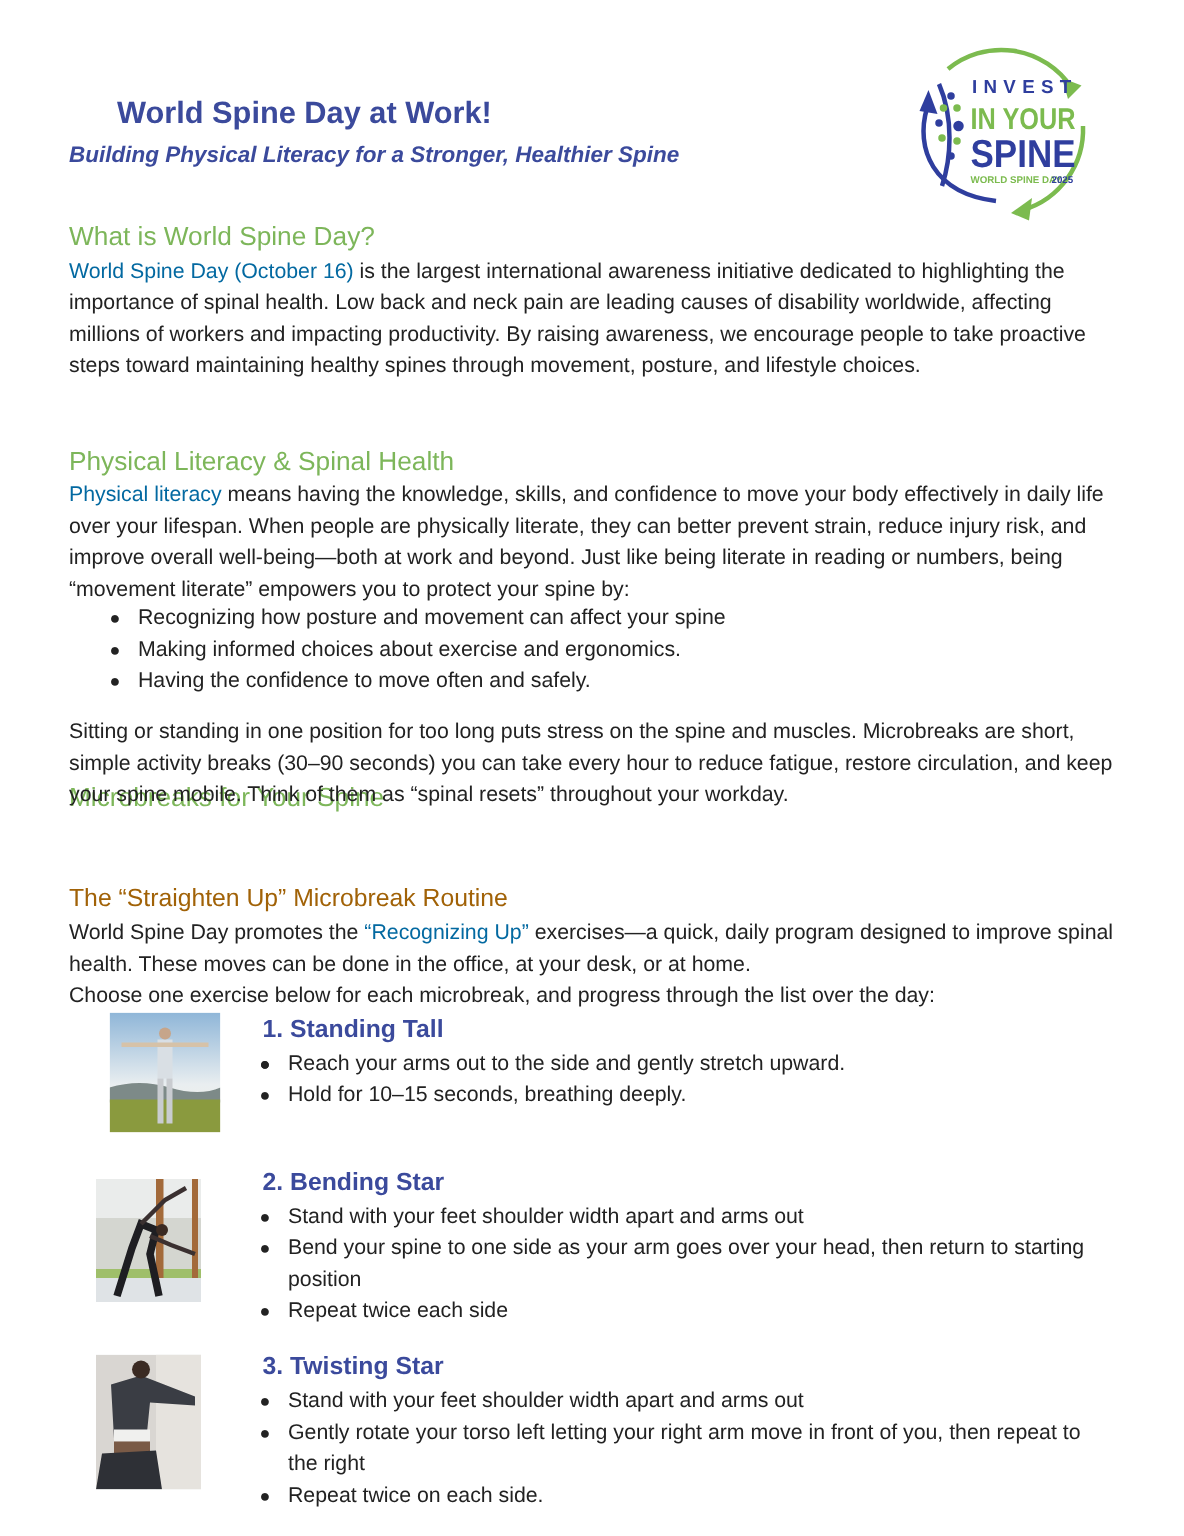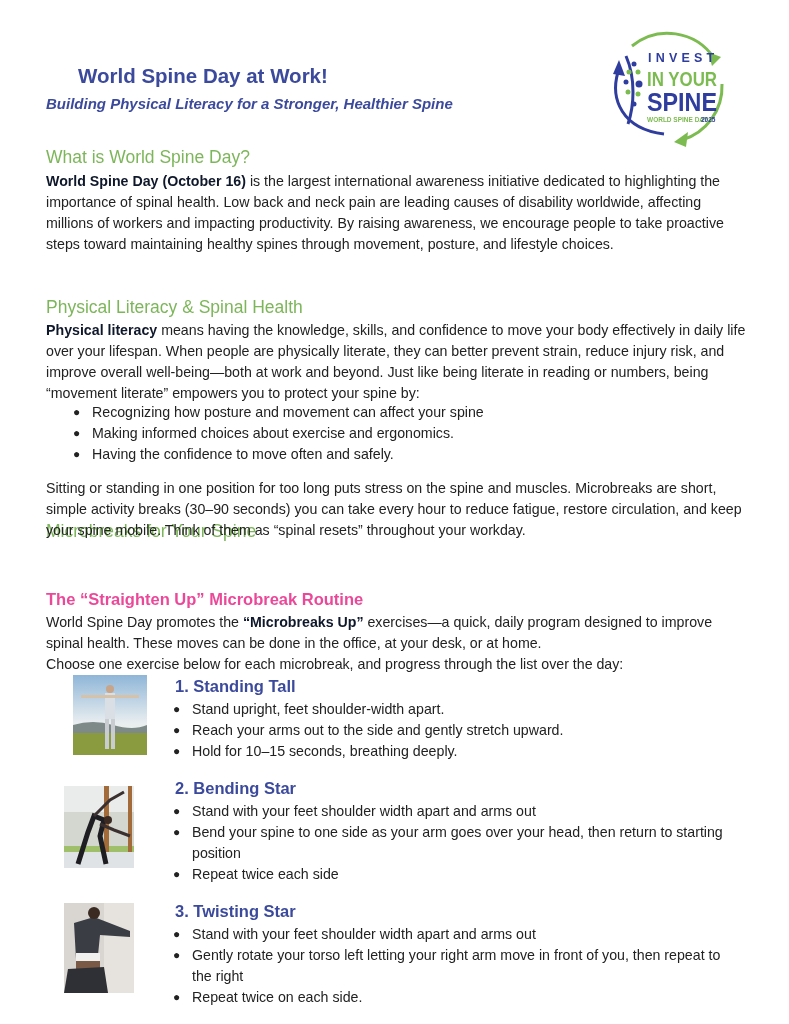--- a/index.html
+++ b/index.html
@@ -2,23 +2,23 @@
 <html><head>
 <meta charset="utf-8">
 <style>
   html, body { margin: 0; padding: 0; background: #ffffff; }
   body { width: 789px; height: 1024px; position: relative; overflow: hidden;
          font-family: "Liberation Sans", sans-serif; color: #222; }
   .abs { position: absolute; }
   .title { left: 46px; top: 64px; font-size: 20.5px; font-weight: bold; color: #3b4a9c; white-space: nowrap; margin-left: 32px; }
   .subtitle { left: 46px; top: 95px; font-size: 15px; font-weight: bold; font-style: italic; color: #3b4a9c; white-space: nowrap; }
   .h2 { font-size: 17.5px; font-weight: normal; color: #7db65a; white-space: nowrap; left: 46px; }
-  .h3 { font-size: 16.5px; font-weight: bold; color: #ec4899; white-space: nowrap; left: 46px; }
+  .h3 { font-size: 16.5px; font-weight: normal; color: #a16207; white-space: nowrap; left: 46px; }
   .para { left: 46px; width: 700px; font-size: 14.2px; line-height: 21px; color: #222; }
-  .para .hl { color: #0f172a; font-weight: bold; }
+  .para .hl { color: #0369a1; font-weight: normal; }
   ul.bl { margin: 0; padding: 0; list-style: none; }
   ul.bl li { position: relative; font-size: 14.2px; line-height: 21px; color: #222; }
   ul.bl li .dot { position: absolute; left: -19px; top: 0; font-size: 12px; }
   .ex-title { font-size: 16.5px; font-weight: bold; color: #3b4a9c; white-space: nowrap; }
   .thumb { width: 74px; height: 80px; overflow: hidden; }
   .logo { left: 604px; top: 24px; width: 124px; height: 124px; }
 </style>
 </head>
 <body>
 
@@ -67,21 +67,21 @@
   <li><span class="dot">●</span><span>Recognizing how posture and movement can affect your spine</span></li>
   <li><span class="dot">●</span><span>Making informed choices about exercise and ergonomics.</span></li>
   <li><span class="dot">●</span><span>Having the confidence to move often and safely.</span></li>
 </ul>
 
 <div class="abs h2" style="top:483px;margin-top:38px;">Microbreaks for Your Spine</div>
 <div class="abs para" style="top:478px;">Sitting or standing in one position for too long puts stress on the spine and muscles. Microbreaks are short, simple activity breaks (30–90 seconds) you can take every hour to reduce fatigue, restore circulation, and keep your spine mobile. Think of them as “spinal resets” throughout your workday.</div>
 
 <div class="abs h3" style="top:590px;">The “Straighten Up” Microbreak Routine</div>
 <div class="abs para" style="top:612px;">
-  <span>World Spine Day promotes the </span><span class="hl">“Microbreaks Up”</span><span> exercises—a quick, daily program designed to improve spinal health. These moves can be done in the office, at your desk, or at home.</span><br>
+  <span>World Spine Day promotes the </span><span class="hl">“Recognizing Up”</span><span> exercises—a quick, daily program designed to improve spinal health. These moves can be done in the office, at your desk, or at home.</span><br>
   <span>Choose one exercise below for each microbreak, and progress through the list over the day:</span>
 </div>
 
 <div class="abs thumb" style="left:73px; top:675px;">
   <svg width="74" height="80" viewBox="0 0 74 80">
     <defs>
       <linearGradient id="sky1" x1="0" y1="0" x2="0" y2="1">
         <stop offset="0" stop-color="#8fb6d8"></stop>
           <stop offset="0.6" stop-color="#e9eef0"></stop>
           <stop offset="1" stop-color="#f4f1e6"></stop>
@@ -92,21 +92,21 @@
     <rect y="58" width="74" height="22" fill="#8a9a3e"></rect>
     <rect x="32" y="18" width="10" height="26" fill="#d9dfe4"></rect>
     <rect x="8" y="20" width="58" height="3" fill="#d6c2a8"></rect>
     <circle cx="37" cy="14" r="4" fill="#c6a58a"></circle>
     <rect x="32" y="44" width="4" height="30" fill="#c9ccd0"></rect>
     <rect x="38" y="44" width="4" height="30" fill="#c9ccd0"></rect>
   </svg>
 </div>
 <div class="abs ex-title" style="left:175px; top:677px;">1. Standing Tall</div>
 <ul class="abs bl" style="left:192px; top:699px; width:540px;">
-  <li><span class="dot">●</span><span>Stand upright, feet shoulder-width apart.</span></li>
+  <li><span class="dot">●</span></li>
   <li><span class="dot">●</span><span>Reach your arms out to the side and gently stretch upward.</span></li>
   <li><span class="dot">●</span><span>Hold for 10–15 seconds, breathing deeply.</span></li>
 </ul>
 
 <div class="abs thumb" style="left:64px; top:786px; width:70px; height:82px;">
   <svg width="70" height="82" viewBox="0 0 70 82">
     <rect width="70" height="82" fill="#eaeceb"></rect>
     <rect x="0" y="26" width="70" height="36" fill="#d4d6d0"></rect>
     <rect x="0" y="60" width="70" height="6" fill="#9fbf6a"></rect>
     <rect x="40" y="0" width="5" height="70" fill="#a36a3a"></rect>

